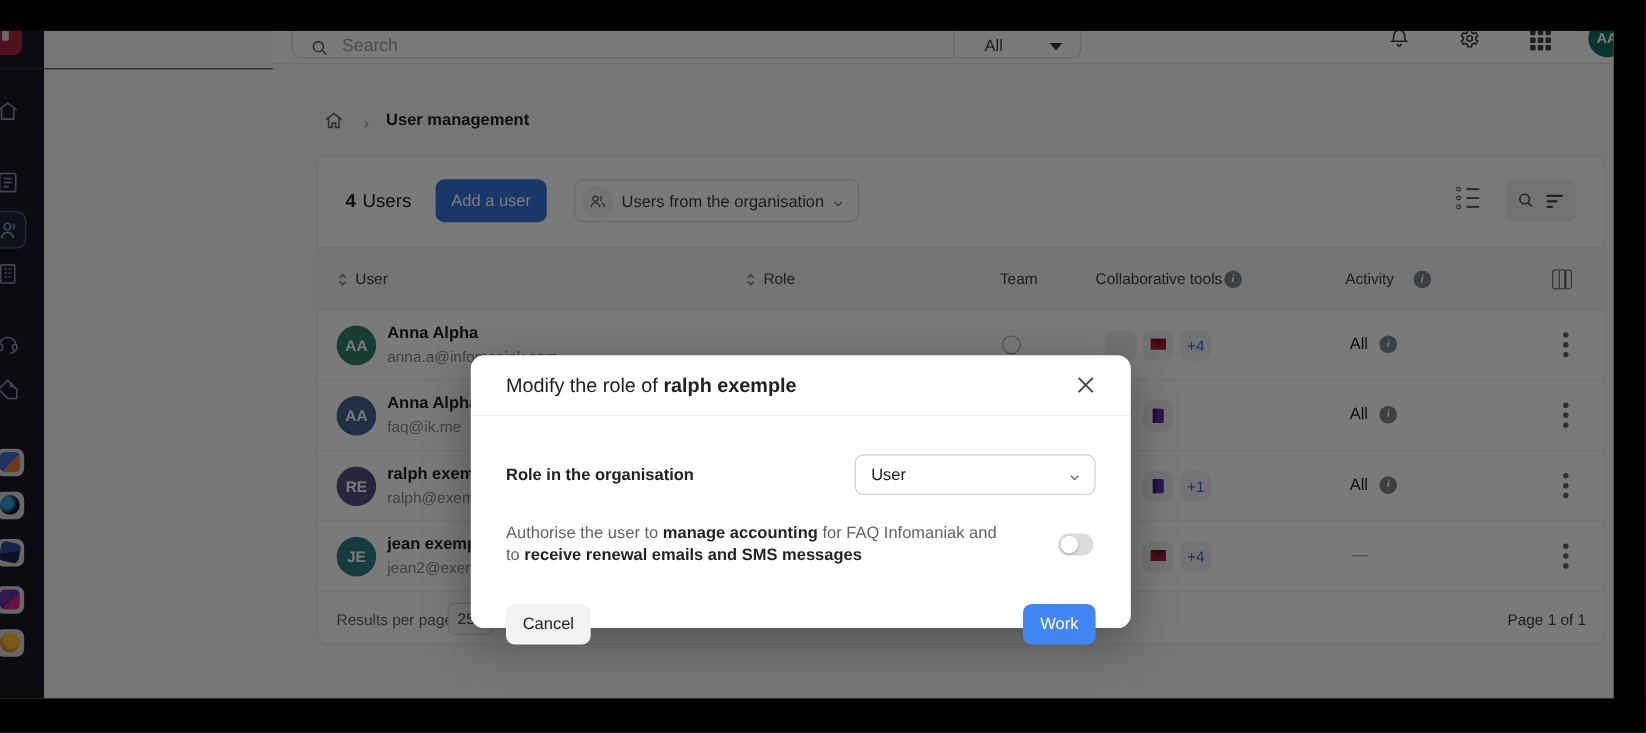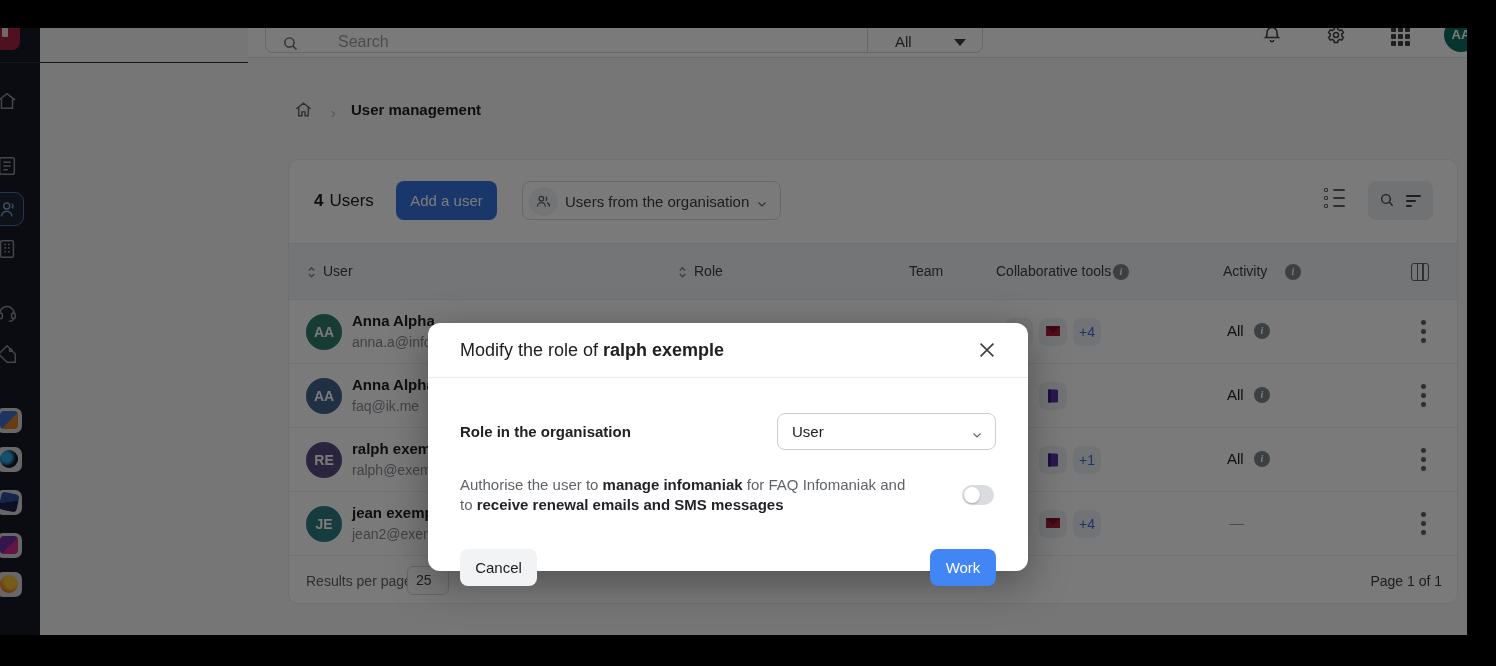--- a/index.html
+++ b/index.html
@@ -45,38 +45,38 @@
   .side-item.active { background:#2d3340; color:#e6e9ee; }
   .side-chev { position:absolute; right:10px; top:13px; width:13px; height:13px; color:#9aa0ab; }
 
   
   #main { position:absolute; left:248px; top:0; width:1219px; height:607px; }
 
   
   #topbar { position:absolute; left:0; top:0; width:1219px; height:30px; background:#fff; border-bottom:1px solid #e2e4e8; }
   #searchbox { position:absolute; left:17px; top:-14px; width:718px; height:39px; border:1px solid #d5d8dc; border-radius:8px; background:#fff; }
   #searchbox .mag { position:absolute; left:16px; top:20px; width:17px; height:17px; color:#5f6368; }
-  #search-ph { position:absolute; left:45px; top:18px; font-size:16px; color:#9aa0a6;margin-left:27px; }
+  #search-ph { position:absolute; left:45px; top:18px; font-size:16px; color:#9aa0a6; }
   #search-div { position:absolute; left:601px; top:6px; width:1px; height:32px; background:#d5d8dc; }
   #all-select { position:absolute; left:601px; top:0; width:117px; height:39px; }
   #all-label { position:absolute; left:28px; top:18px; font-size:15px; color:#3c4043; }
   #all-caret { position:absolute; right:18px; top:24px; width:0; height:0; border-left:6px solid transparent; border-right:6px solid transparent; border-top:7px solid #3c4043; }
   .top-ic { position:absolute; top:-3px; width:20px; height:20px; color:#3c4043; }
   .top-ic svg { width:20px; height:20px; }
   #grid-ic { display:grid; grid-template-columns:repeat(3,5px); grid-template-rows:repeat(3,5px); gap:2px; top:-1px; }
   #grid-ic i { background:#3c4043; border-radius:1px; }
   #avatar-top { position:absolute; left:1196px; top:-10px; width:34px; height:34px; border-radius:50%; background:#0d6e60; color:#fff; font-size:13px; font-weight:bold; text-align:center; line-height:34px; }
 
   
   #crumb-home { position:absolute; left:46px; top:72px; width:19px; height:19px; color:#5f6368; }
   #crumb-sep { position:absolute; left:80px; top:77px; width:10px; height:10px; color:#9aa0a6; }
   #crumb-title { position:absolute; left:103px; top:73px; font-size:15px; font-weight:bold; color:#202124; }
 
   
-  #card { position:absolute; left:40px; top:131px; width:1170px; height:445px; background:#fff; border-radius:10px; border:1px solid #e8eaec; overflow:hidden; }
+  #card { position:absolute; left:40px; top:113px; width:1170px; height:445px; background:#fff; border-radius:10px; border:1px solid #e8eaec; overflow:hidden; }
   #count-wrap { position:absolute; left:25px; top:31px; font-size:17px; }
   #count-num { font-weight:bold; margin-right:6px; }
   #add-user-btn { position:absolute; left:107px; top:21px; width:101px; height:39px; background:#3574dd; border:none; border-radius:8px; color:#fff; font-size:15px; font-family:inherit; }
   #org-filter { position:absolute; left:233px; top:21px; width:259px; height:39px; border:1px solid #d5d8dc; border-radius:8px; background:#fff;padding-left:11px; }
   #org-filter .halo { position:absolute; left:6px; top:5px; width:29px; height:29px; border-radius:50%; background:#f1f3f5; }
   #org-filter .ppl { position:absolute; left:12px; top:11px; width:17px; height:17px; color:#5f6368; }
   #org-label { position:absolute; left:42px; top:11px; font-size:15px; color:#3c4043; }
   #org-chev { position:absolute; right:12px; top:14px; width:12px; height:12px; color:#5f6368; }
   #view-list-btn { position:absolute; left:1035px; top:27px; width:26px; height:26px; color:#5f6368; }
   .vrow { position:absolute; left:0; width:22px; height:3px; }
@@ -445,21 +445,21 @@
   <div id="modal-divider"></div>
   <div id="role-label">Role in the organisation</div>
   <div id="role-select">
     <span id="role-value">User</span>
     <span id="role-chev">
       <svg viewBox="0 0 24 24" fill="none" stroke="currentColor" stroke-width="2.2">
           <path d="m5 9 7 7 7-7"></path>
         </svg>
     </span>
   </div>
-  <div id="authorise-text"><span>Authorise the user to </span><b>manage infomaniak</b><span> for FAQ Infomaniak and to </span><b>receive renewal emails and SMS messages</b></div>
+  <div id="authorise-text"><span>Authorise the user to </span><b>manage accounting</b><span> for FAQ Infomaniak and to </span><b>receive renewal emails and SMS messages</b></div>
   <div id="accounting-toggle">
       <div class="knob"></div>
     </div>
   <button id="cancel-btn">Cancel</button>
   <button id="save-btn">Work</button>
 </div>
 
 <div id="band-top" class="band"></div>
 <div id="band-bottom" class="band"></div>
 <div id="band-right" class="band"></div>

